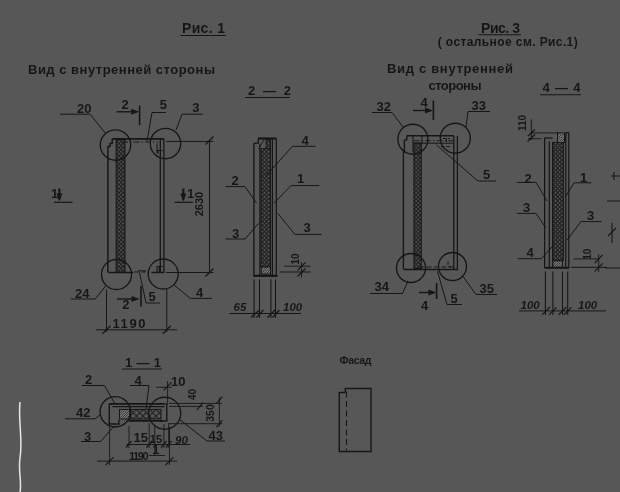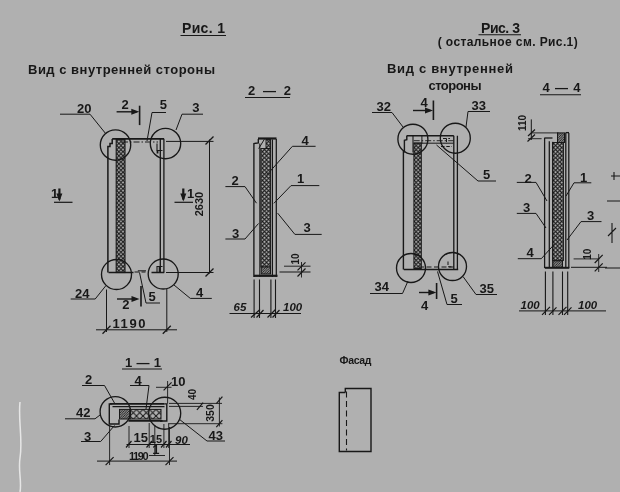--- a/index.html
+++ b/index.html
@@ -1,16 +1,16 @@
 <!DOCTYPE html>
 <html><head>
 <meta charset="utf-8">
 <style>
   html,body{margin:0;padding:0;background:#ffffff;}
-  #page{width:620px;height:492px;position:relative;background:#84cc16;overflow:hidden;filter:grayscale(1);}
+  #page{width:620px;height:492px;position:relative;background:#0369a1;overflow:hidden;filter:grayscale(1);}
   svg{position:absolute;top:0;left:0;opacity:0.99;}
   text{font-family:"Liberation Sans", sans-serif;fill:#161616;}
 </style>
 </head>
 <body>
 <div id="page">
 <svg width="620" height="492" viewBox="0 0 620 492">
 <defs>
   <pattern id="xh" width="4.1" height="4.1" patternUnits="userSpaceOnUse">
     <path d="M0,0 L4.1,4.1 M4.1,0 L0,4.1" stroke="#1a1a1a" stroke-width="1.05" fill="none"></path>

